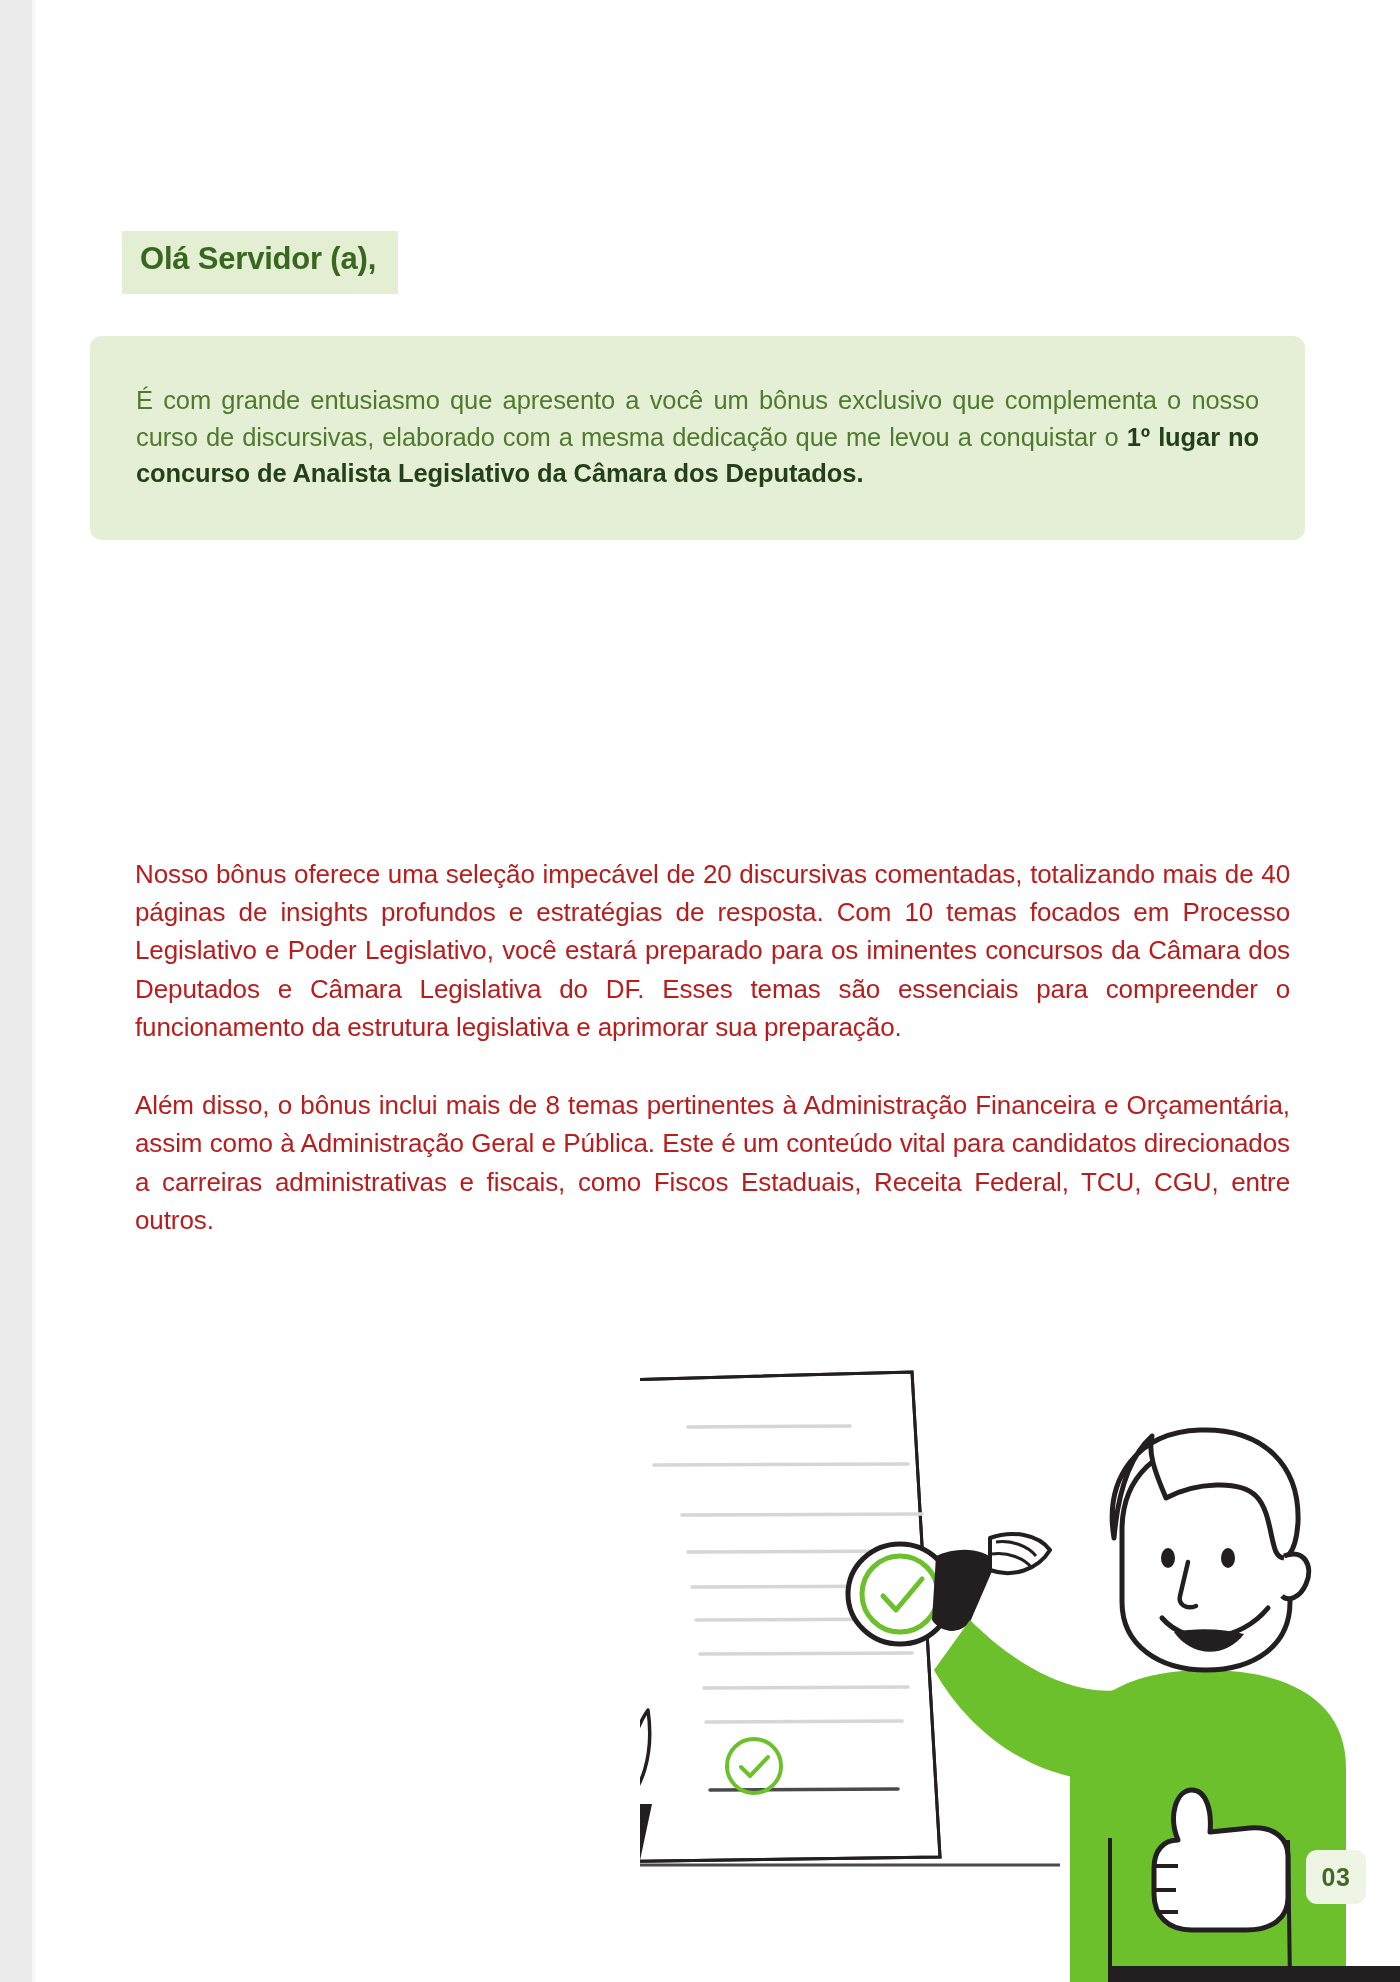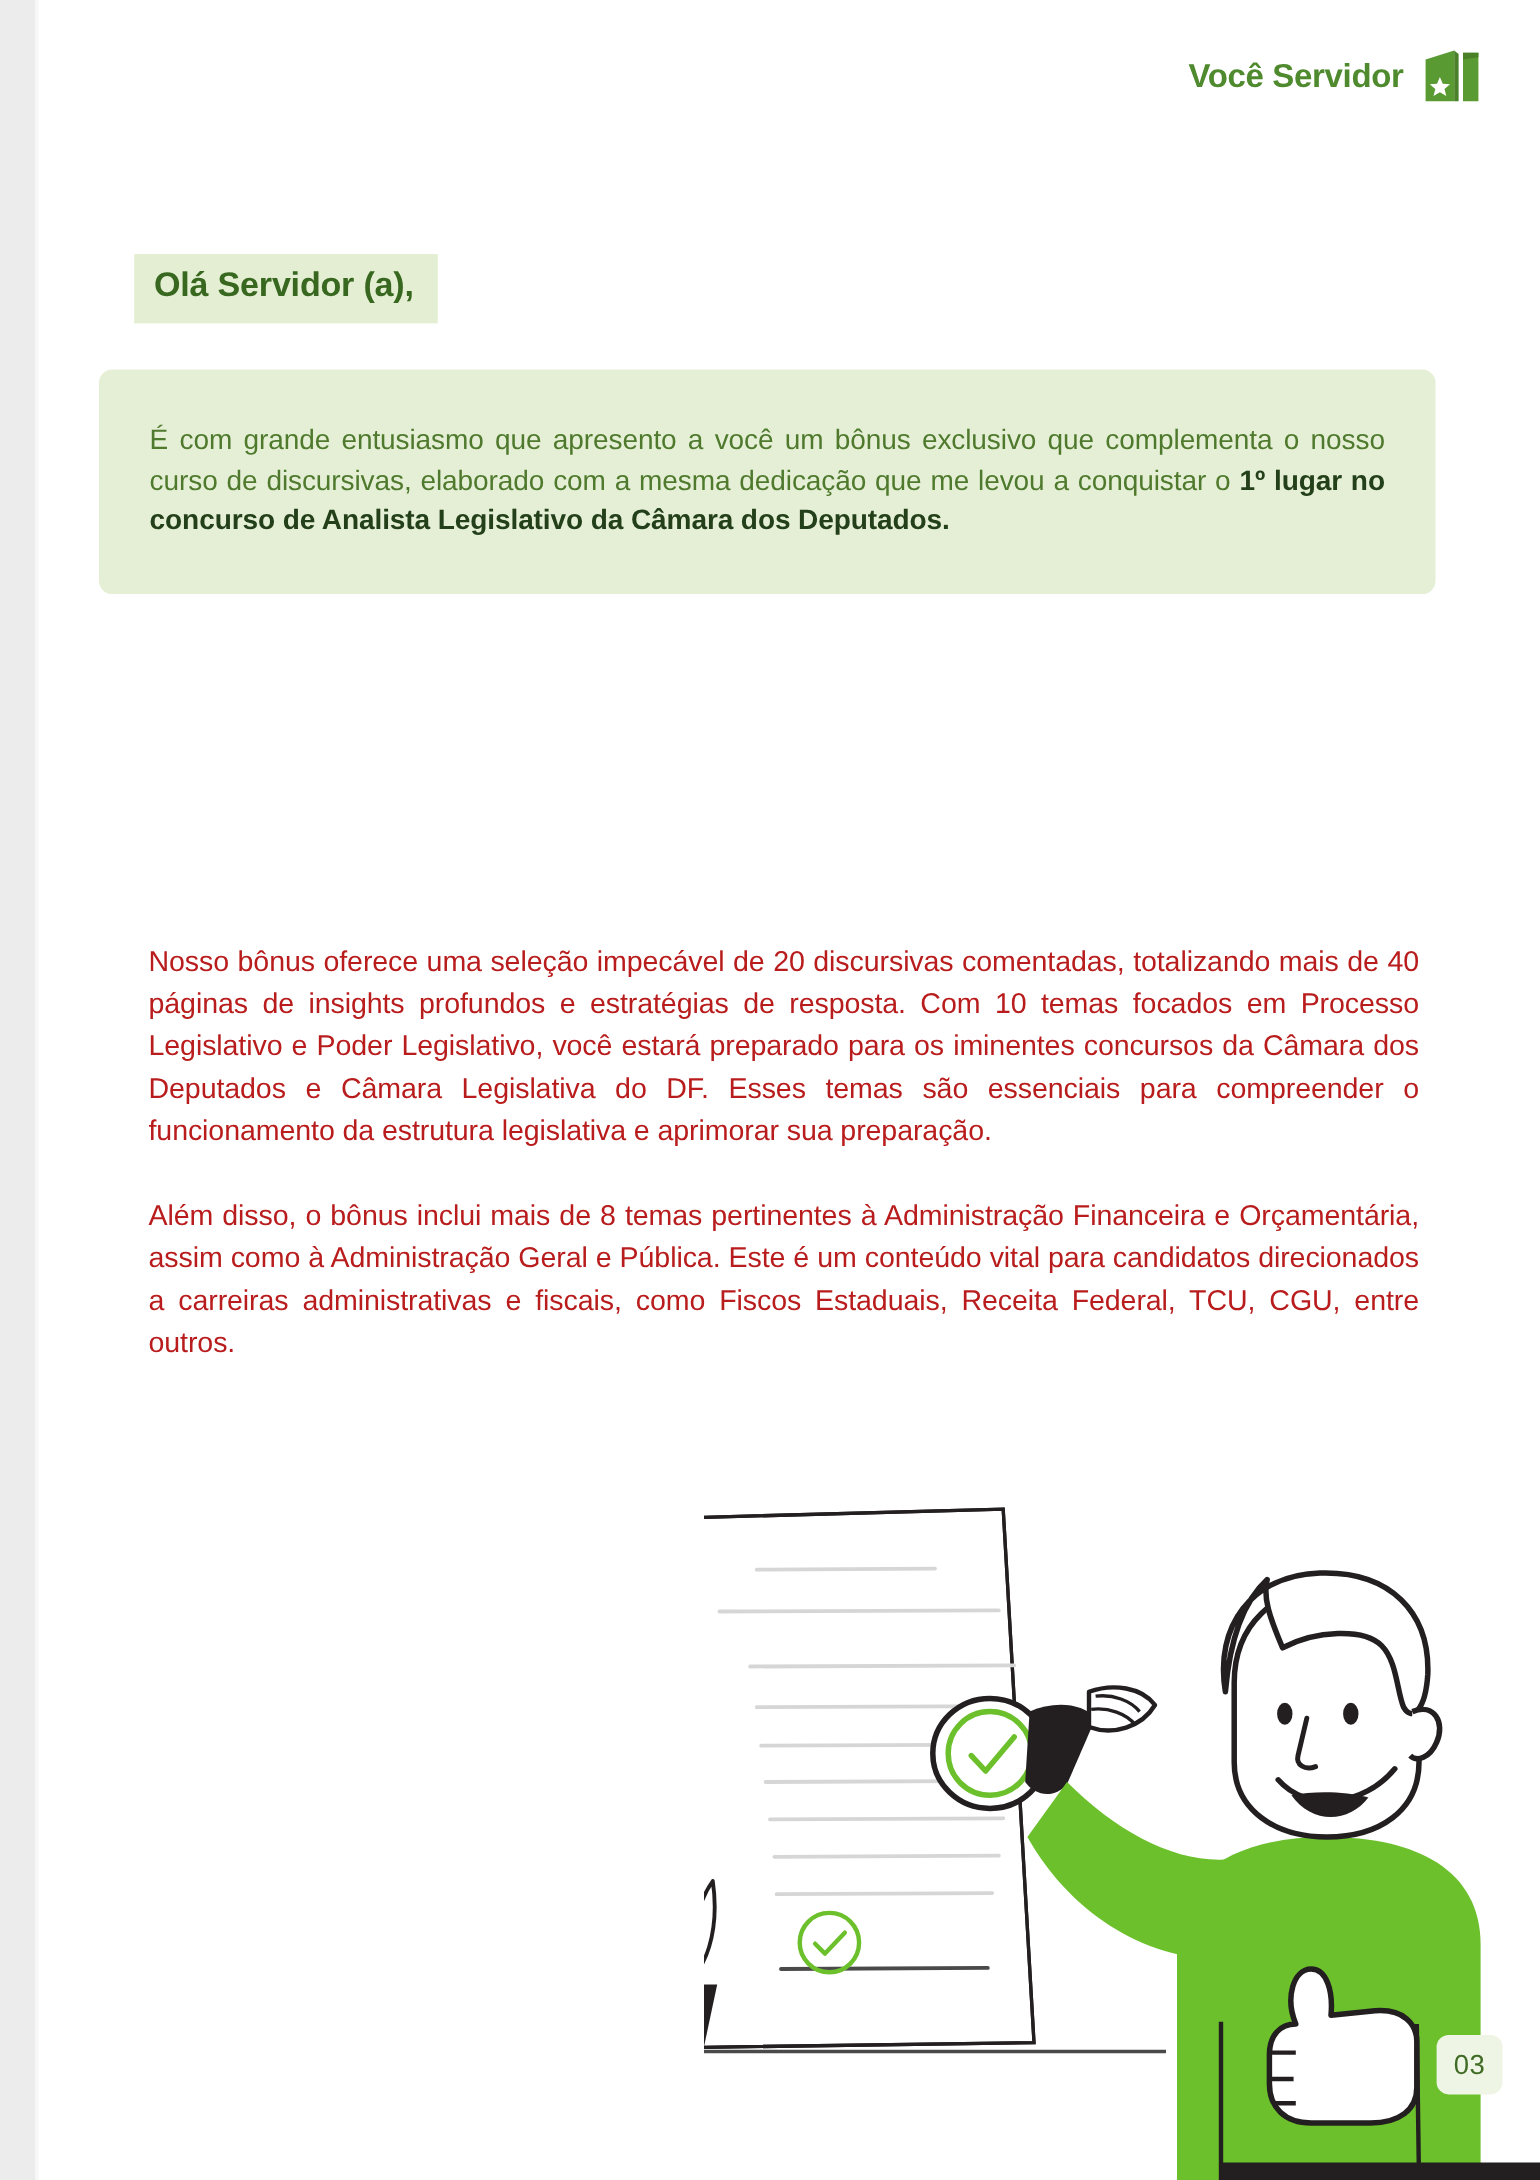--- a/index.html
+++ b/index.html
@@ -130,45 +130,33 @@
     width: 60px;
     height: 54px;
     background: #eef5e4;
     border-radius: 11px;
     display: flex;
     align-items: center;
     justify-content: center;
   }
   .page-number span {
     font-size: 25px;
-    font-weight: 400;
+    font-weight: 700;
     color: #3f6b25;
     letter-spacing: 0.5px;
   }
 </style>
 </head>
 <body>
 
 <div class="page">
 
   <div class="edge-strip"></div>
   <div class="edge-strip-inner"></div>
 
-  <div class="header">
-    <div class="logo-text">Você Servidor</div>
-    <div>
-      <svg class="logo-mark" viewBox="0 0 56 56" xmlns="http://www.w3.org/2000/svg">
-        <path d="M4 12 L30 4 L30 50 L4 50 Z" fill="#5a9a33"></path>
-        <path d="M30 4 L34 7 L34 50 L30 50 Z" fill="#4a8028"></path>
-        <path d="M38 6 L52 6 L52 50 L38 50 Z" fill="#5a9a33"></path>
-        <path d="M38 6 L52 6 L52 10 L38 12 Z" fill="#4a8028"></path>
-        <path d="M17 28 L19.6 34.1 L26.2 34.6 L21.2 38.9 L22.8 45.3 L17 41.8 L11.2 45.3 L12.8 38.9 L7.8 34.6 L14.4 34.1 Z" fill="#ffffff"></path>
-      </svg>
-    </div>
-  </div>
 
   <div class="greeting">
     <div class="greeting-text">Olá Servidor (a),</div>
   </div>
 
   <div class="callout">
     <p class="lead"><span>É com grande entusiasmo que apresento a você um bônus exclusivo que complementa o nosso curso de discursivas, elaborado com a mesma dedicação que me levou a conquistar o </span><b>1º lugar no concurso de Analista Legislativo da Câmara dos Deputados.</b></p>
   </div>
 
   <div class="body-copy">

